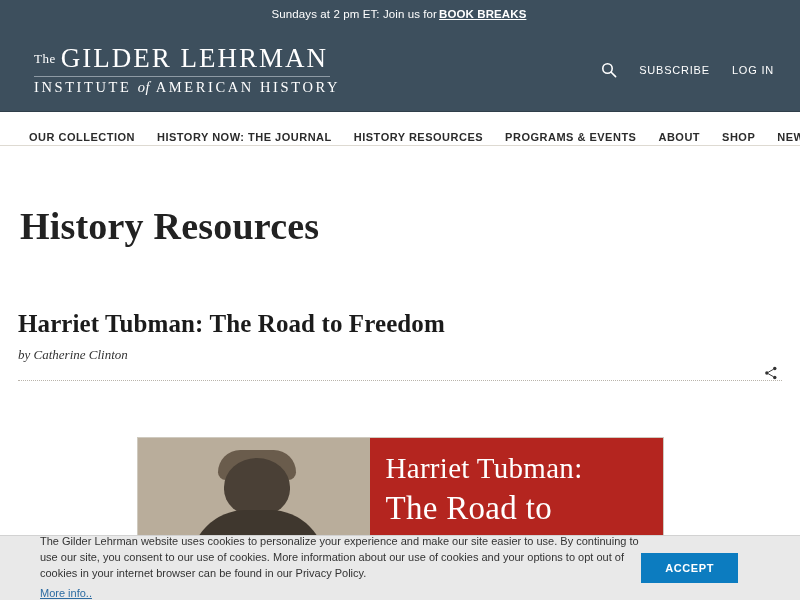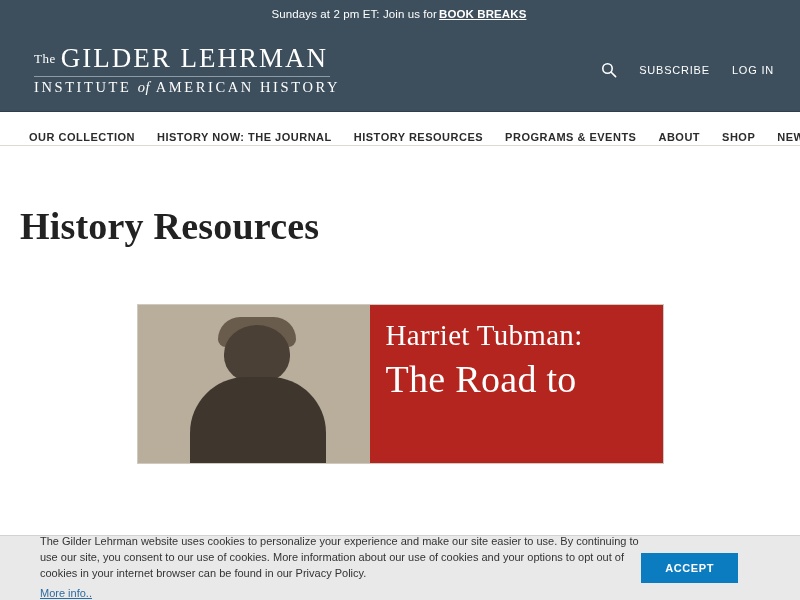--- a/index.html
+++ b/index.html
@@ -188,21 +188,21 @@
     border-radius: 56px 56px 0 0;
   }
   .fig-right {
     flex: 1;
     background: #b4251f;
     color: #ffffff;
     font-family: "Liberation Serif", serif;
     padding: 14px 0 0 16px;
   }
   .fig-right .t1 { font-size: 29px; letter-spacing: .3px; }
-  .fig-right .t2 { font-size: 38px; letter-spacing: .3px; margin-top: 5px; }
+  .fig-right .t2 { font-size: 33px; letter-spacing: .3px; margin-top: 5px; }
 
   
   .cookie {
     position: absolute;
     left: 0;
     bottom: 0;
     width: 800px;
     height: 65px;
     background: #e9e9e9;
     border-top: 1px solid #d2d2d2;
@@ -267,20 +267,34 @@
   <span class="spacer"></span>
   <a class="nav-item">ABOUT</a>
   <a class="nav-item">SHOP</a>
   <a class="nav-item">NEWS</a>
 
 </div>
 
 <div class="content">
   <h1 class="page-title">History Resources</h1>
 
+  <div class="article-head">
+    <h2 class="article-title">Harriet Tubman: The Road to Freedom</h2>
+    <div class="byline">by Catherine Clinton</div>
+    <span class="share-icon">
+      <svg viewBox="0 0 16 16" fill="#333333">
+        <circle cx="12.3" cy="2.9" r="2.0"></circle>
+        <circle cx="3.3" cy="8.0" r="2.0"></circle>
+        <circle cx="12.3" cy="13.1" r="2.0"></circle>
+        <line x1="4.9" y1="7.1" x2="10.8" y2="3.8" stroke="#333333" stroke-width="1.1"></line>
+        <line x1="4.9" y1="8.9" x2="10.8" y2="12.2" stroke="#333333" stroke-width="1.1"></line>
+      </svg>
+    </span>
+    <div class="divider"></div>
+  </div>
 
   <div class="figure">
     <div class="fig-left">
       <div class="portrait-scarf"></div>
       <div class="portrait-head"></div>
       <div class="portrait-body"></div>
     </div>
     <div class="fig-right">
       <div class="t1">Harriet Tubman:</div>
       <div class="t2">The Road to</div>

